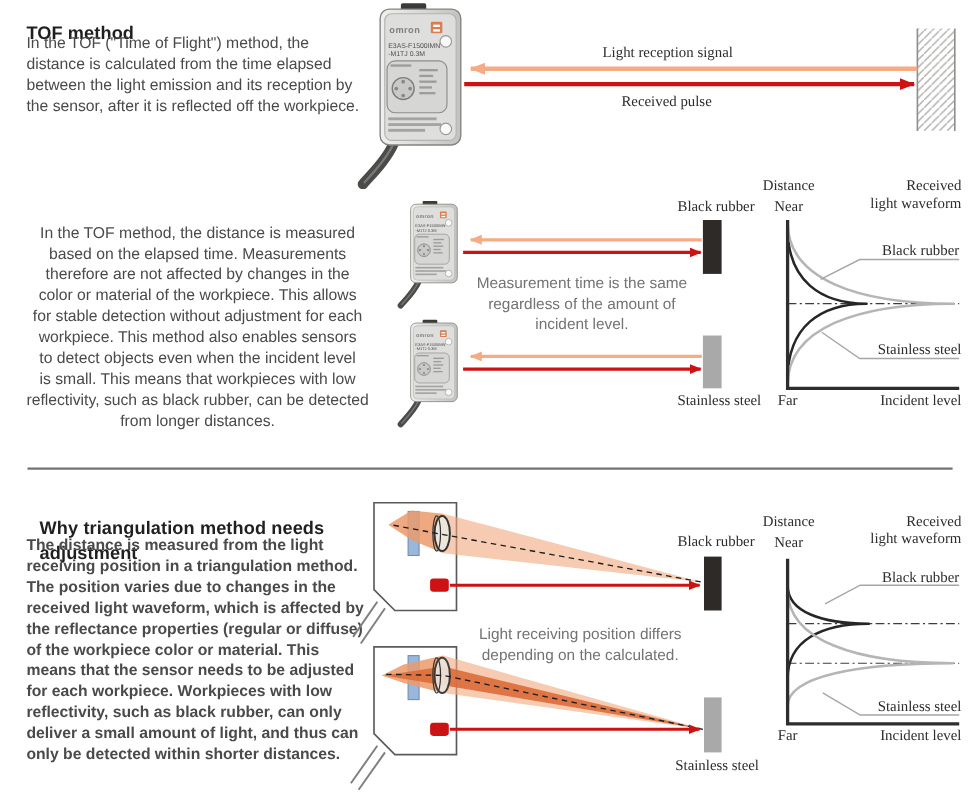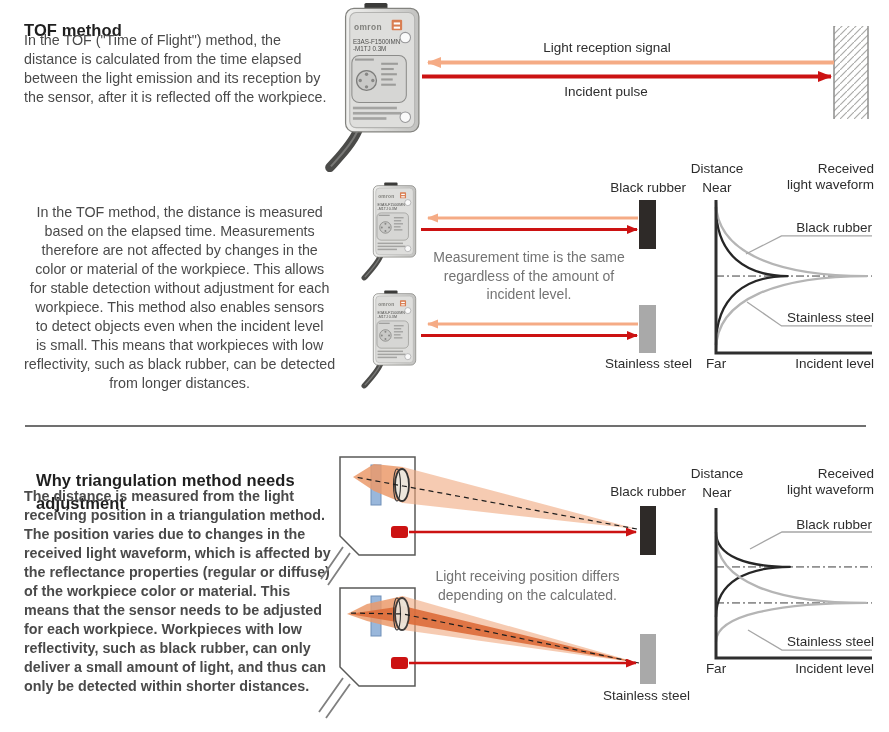--- a/index.html
+++ b/index.html
@@ -9,21 +9,21 @@
     font-family:"Liberation Sans", sans-serif; overflow:hidden;
   }
   .abs { position:absolute; }
   .h2 {
     font-size:16.5px; font-weight:bold; color:#1f1f1f;
     line-height:23px; white-space:pre-line; letter-spacing:.1px;margin-top:13px;
   }
   .body-text {
     font-size:14.3px; color:#4a4a4a; line-height:19px; white-space:pre-line;
   }
-  .dlabel { font-size:13.5px; color:#2d2d2d; line-height:16px; }
+  .dlabel { font-size:13.5px; color:#2d2d2d; line-height:16px;font-family:Liberation Serif, serif; }
   .center { text-align:center; }
   .right { text-align:right; }
   .pre { white-space:pre-line;text-align:right; }
   .note { font-size:14px; color:#737373; line-height:18.5px; white-space:pre-line; text-align:center; }
   .divider { background:#707070; height:1.5px; }
   svg { display:block; }
 </style>
 </head>
 <body>
 
@@ -90,21 +90,21 @@
 the sensor, after it is reflected off the workpiece.</div>
 
   <svg class="abs" style="left:318px; top:0;" width="571" height="172" viewBox="318 0 571 172">
     <use href="#sensorPhoto" x="321" y="2" width="112" height="178"></use>
     <rect x="834" y="26" width="34" height="93" fill="url(#hatchP)"></rect>
     <path d="M834,26 V119 M868,26 V119" stroke="#8f8f8d" stroke-width="1.5" fill="none"></path>
     <line x1="834" y1="62.5" x2="428" y2="62.5" stroke="#f5ab85" stroke-width="4" marker-end="url(#arrS)"></line>
     <line x1="422" y1="76.5" x2="831" y2="76.5" stroke="#cc1212" stroke-width="4" marker-end="url(#arrR)"></line>
   </svg>
   <div class="abs dlabel center" style="left:500px; top:40px; width:214px;">Light reception signal</div>
-  <div class="abs dlabel center" style="left:500px; top:84px; width:212px;">Incident pulse</div>
+  <div class="abs dlabel center" style="left:500px; top:84px; width:212px;">Received pulse</div>
 
   <div class="abs body-text" style="left:24px; top:203px;text-align:center;">In the TOF method, the distance is measured
 based on the elapsed time. Measurements
 therefore are not affected by changes in the
 color or material of the workpiece.  This allows
 for stable detection without adjustment for each
 workpiece.  This method also enables sensors
 to detect objects even when the incident level
 is small. This means that workpieces with low
 reflectivity, such as black rubber, can be detected

